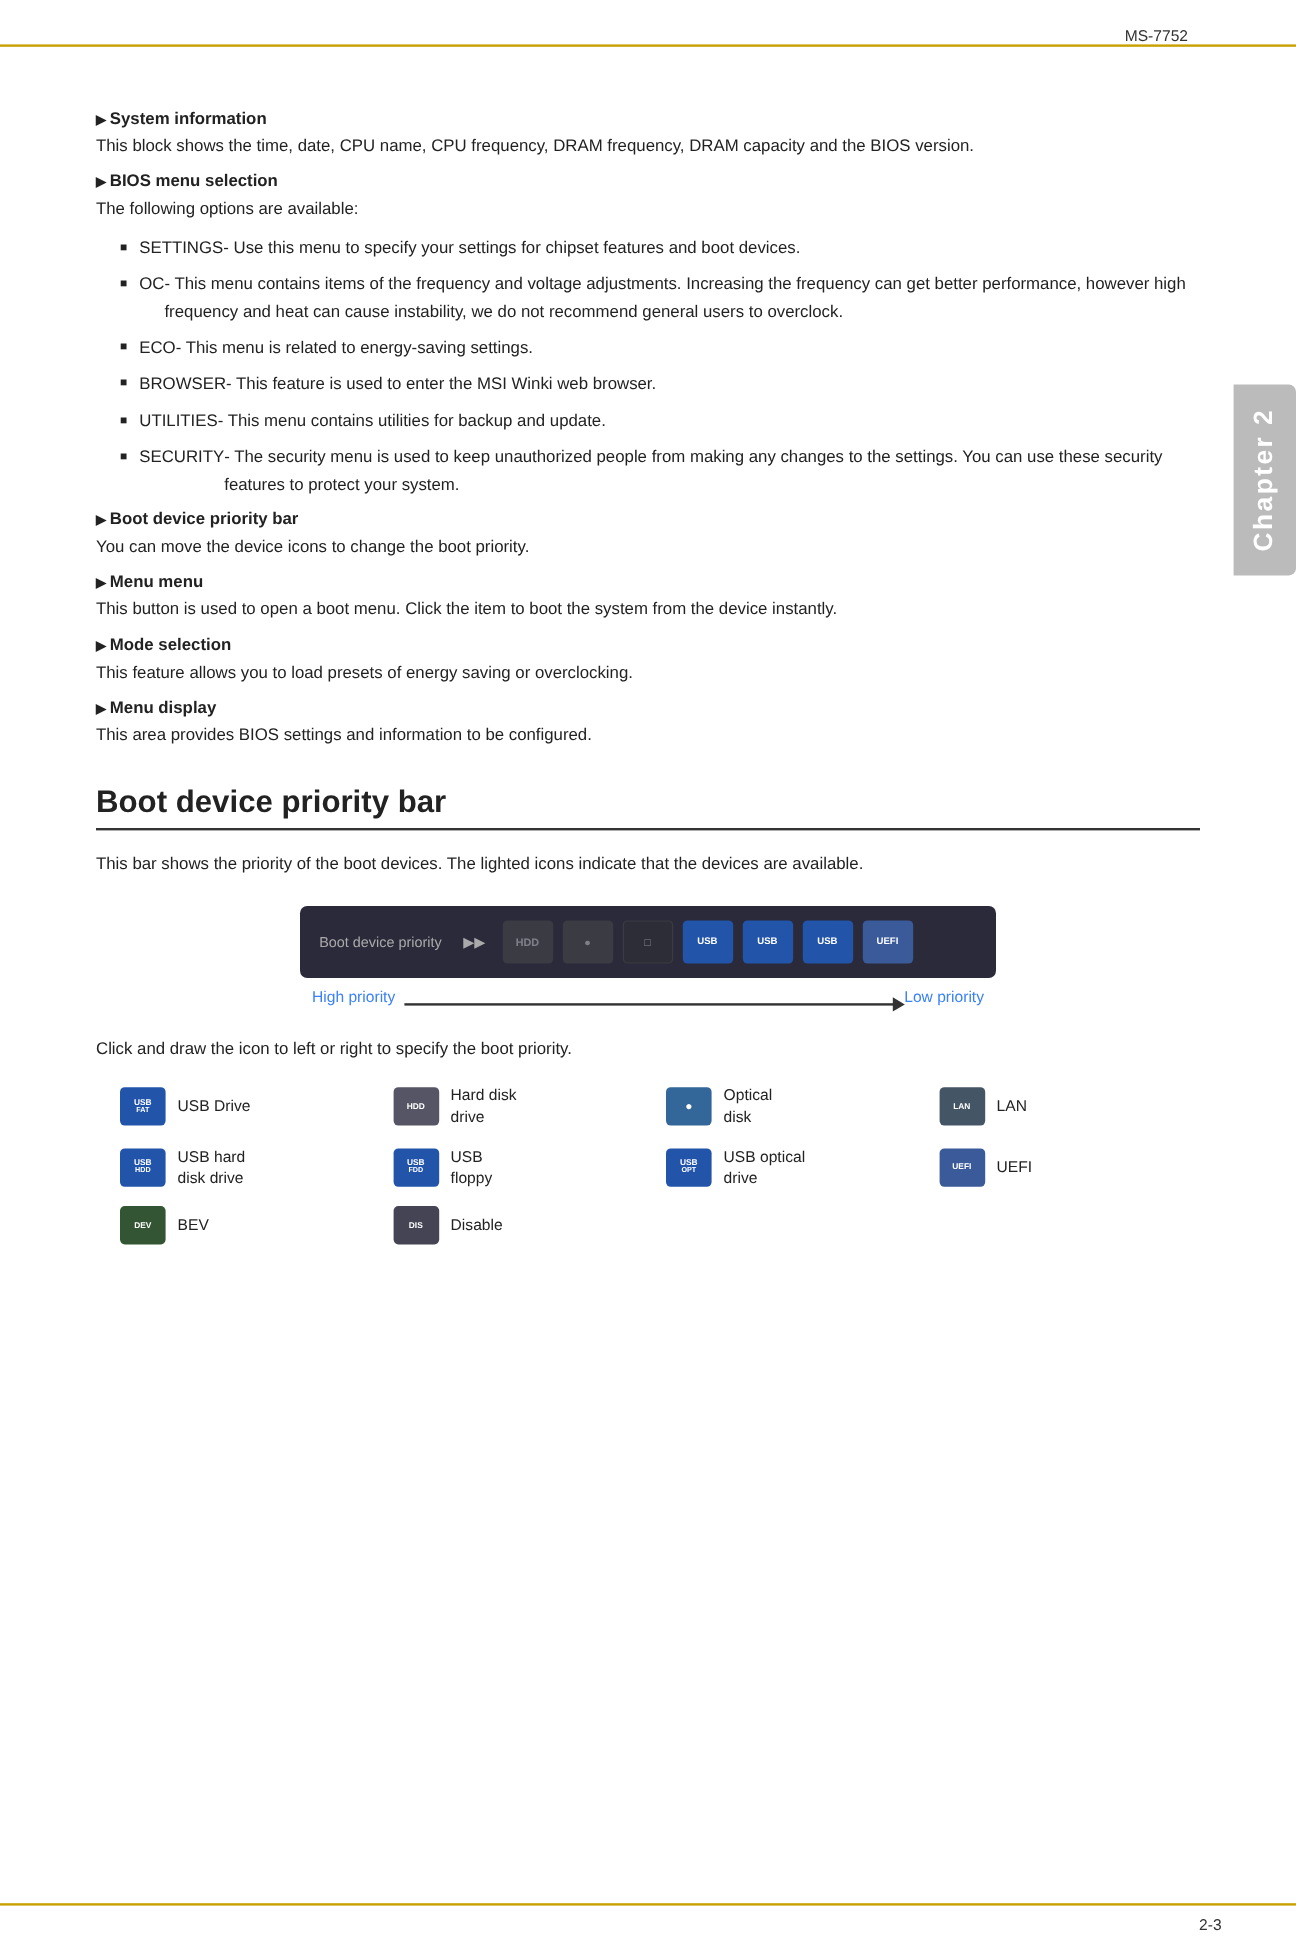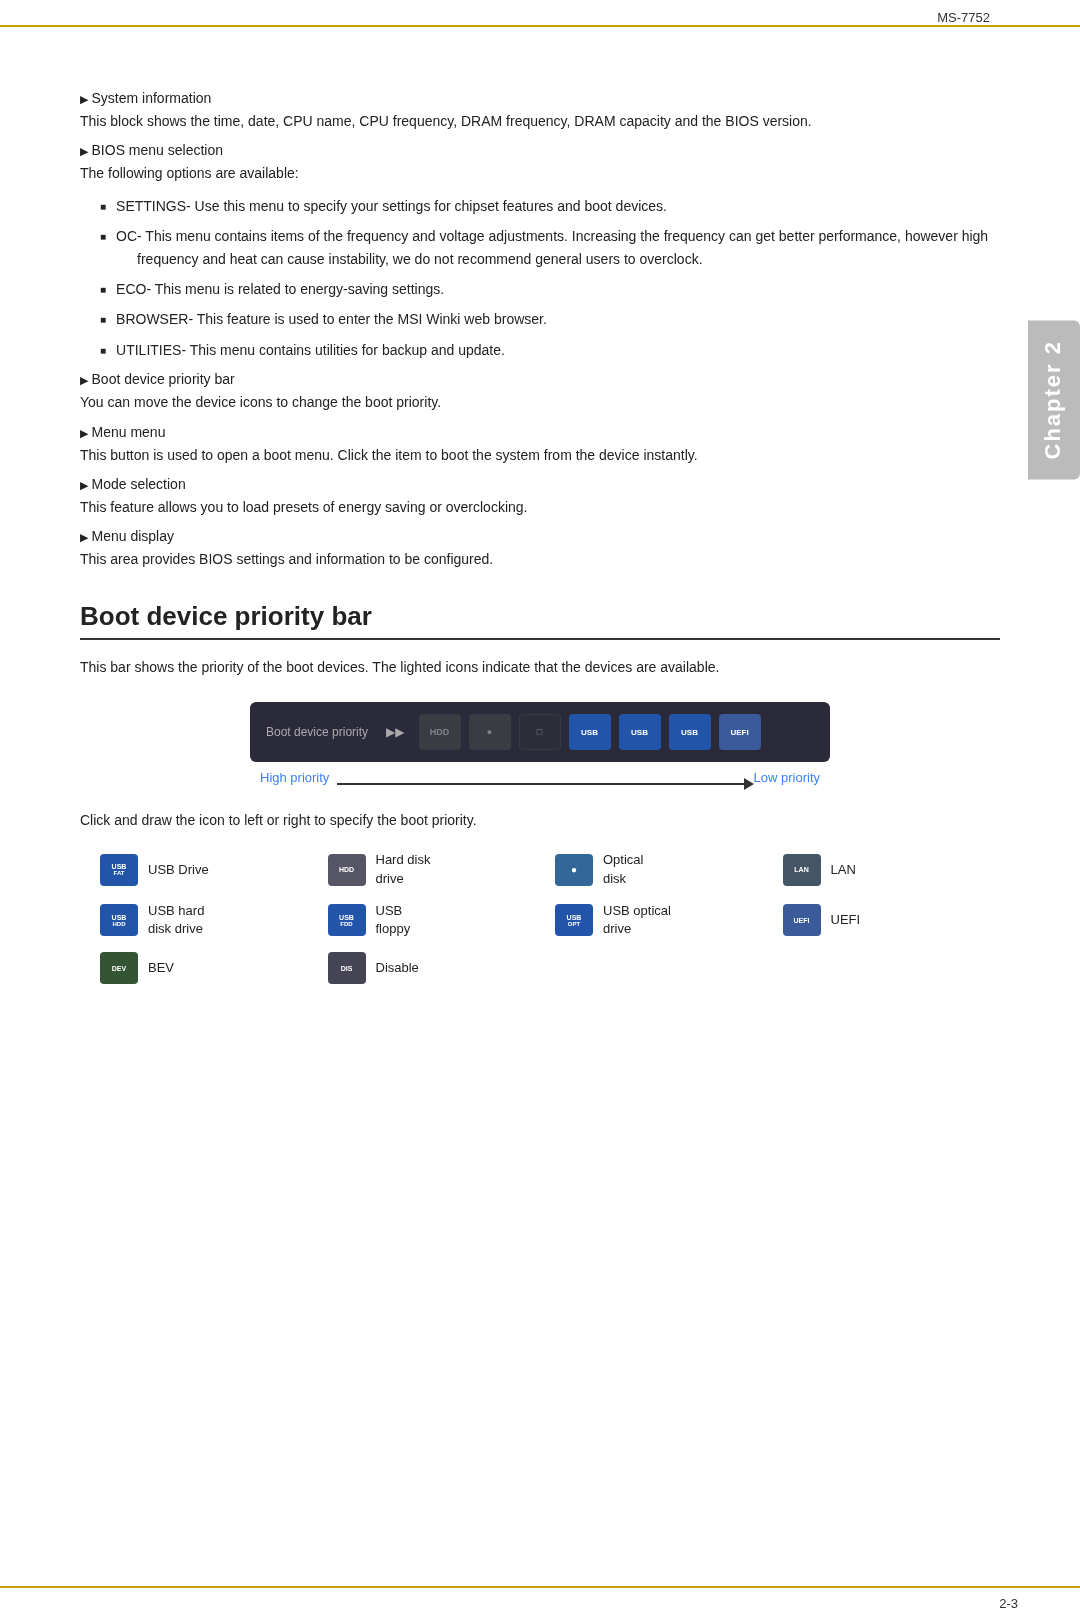--- a/index.html
+++ b/index.html
@@ -11,21 +11,21 @@
       width: 1080px;
       min-height: 1619px;
       position: relative;
     }
     .page-container {
       padding: 40px 80px 60px 80px;
       position: relative;
     }
     .header-bar {
       position: absolute;
-      top: 0;
+      top: 12px;
       right: 0;
       width: 100%;
       display: flex;
       justify-content: flex-end;
       padding: 10px 90px 0 0;
       border-bottom: 2px solid #c8a000;
     }
     .header-text {
       font-size: 13px;
       color: #333;
@@ -55,21 +55,21 @@
       display: flex;
       justify-content: flex-end;
       padding: 8px 62px;
       font-size: 13px;
       color: #333;
     }
     .content {
       margin-top: 50px;
     }
     .section-heading {
-      font-weight: normal;
+      font-weight: bold;
       font-size: 14px;
       margin-bottom: 4px;
     }
     .section-heading::before {
       content: '▶ ';
       font-size: 11px;
     }
     p {
       margin-bottom: 10px;
       line-height: 1.6;
@@ -246,20 +246,24 @@
         <span> - This menu is related to energy-saving settings.</span>
       </li>
       <li>
         <span class="bold-term">BROWSER</span>
         <span> - This feature is used to enter the MSI Winki web browser.</span>
       </li>
       <li>
         <span class="bold-term">UTILITIES</span>
         <span> - This menu contains utilities for backup and update.</span>
       </li>
+      <li>
+        <span class="bold-term">SECURITY</span>
+        <span> - The security menu is used to keep unauthorized people from making any changes to the settings. You can use these security features to protect your system.</span>
+      </li>
     </ul>
 
     <div class="section-heading">Boot device priority bar</div>
     <p>You can move the device icons to change the boot priority.</p>
 
     <div class="section-heading">Menu menu</div>
     <p>This button is used to open a boot menu. Click the item to boot the system from the device instantly.</p>
 
     <div class="section-heading">Mode selection</div>
     <p>This feature allows you to load presets of energy saving or overclocking.</p>

